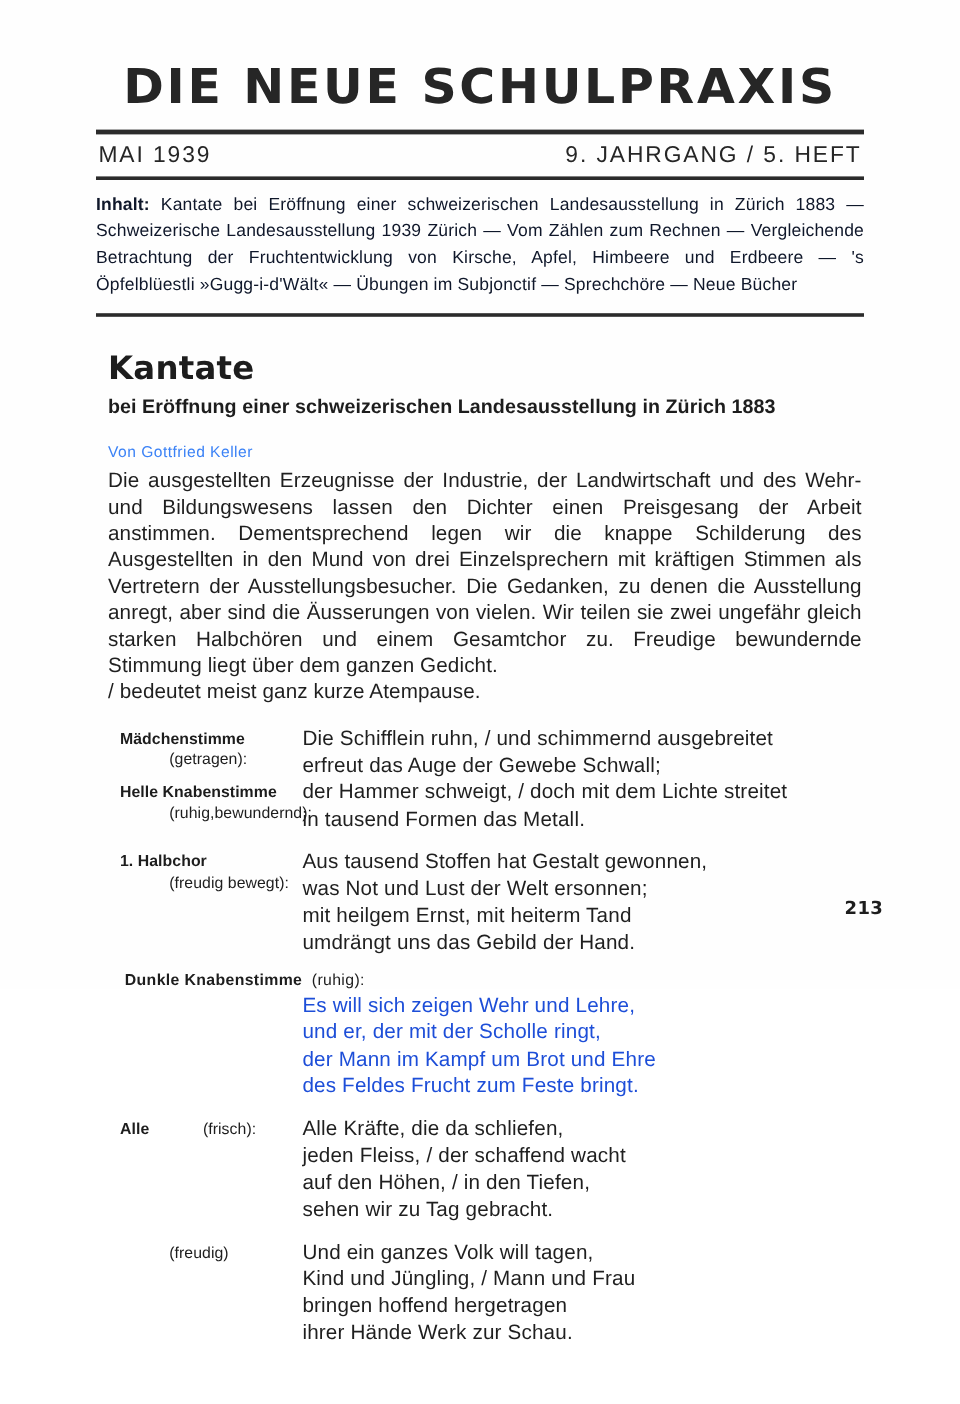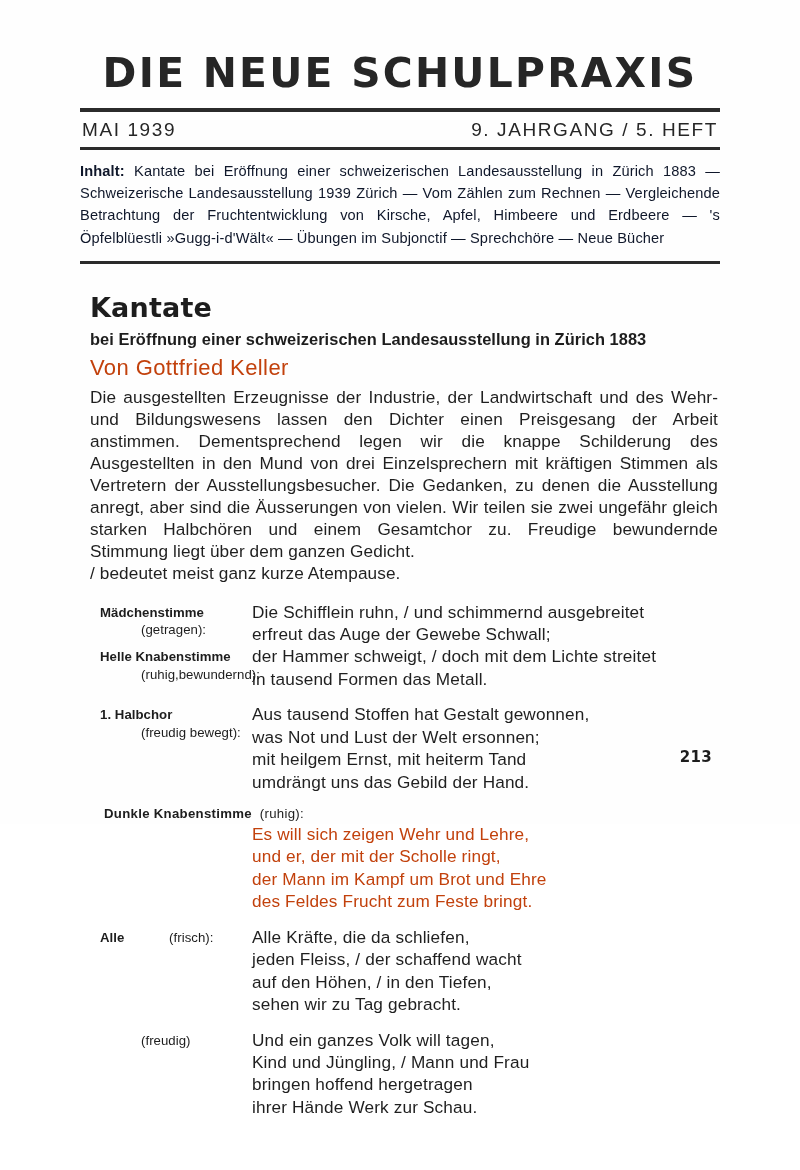--- a/index.html
+++ b/index.html
@@ -95,23 +95,23 @@
   }
   .article-subtitle {
     font-weight: bold;
     font-size: 16.4px;
     letter-spacing: 0.05px;
     color: #1d1d1d;
     margin-top: 6px;
     line-height: 1.25;
   }
   .article-author {
-    font-size: 22px;
-    color: #c2410c;
-    margin-top: 6px;
+    font-size: 13px;
+    color: #3b82f6;
+    margin-top: 20px;
     letter-spacing: 0.4px;
   }
 
   .intro {
     margin-top: 6px;
     font-size: 17.2px;
     line-height: 1.275;
     text-align: justify;
     color: #1f1f1f;
     letter-spacing: 0.1px;
@@ -164,29 +164,29 @@
     color: #1d1d1d;
     padding-left: 4px;
     margin-bottom: 2px;
     letter-spacing: 0.3px;
   }
   .speaker-full .name { font-weight: bold; }
   .indented-lines {
     padding-left: 152px;
     font-size: 17.2px;
     line-height: 1.305;
-    color: #c2410c;
+    color: #1d4ed8;
     letter-spacing: 0.15px;
   }
   .indented-lines .vline { display: block; white-space: nowrap; }
 
   
   .page-number {
     position: absolute;
-    right: 88px;
+    right: 64px;
     bottom: 58px;
     font-family: "DejaVu Sans", sans-serif;
     font-weight: bold;
     font-size: 15px;
     color: #1d1d1d;
     letter-spacing: 0.3px;
   }
 </style>
 </head>
 <body>

